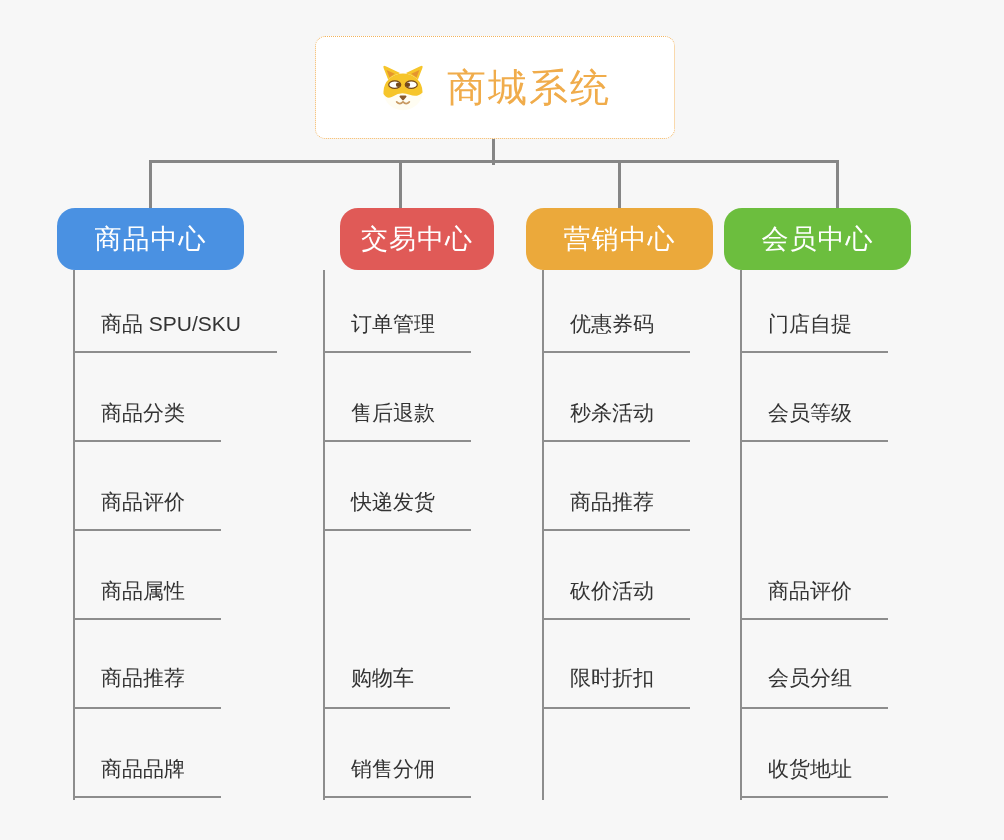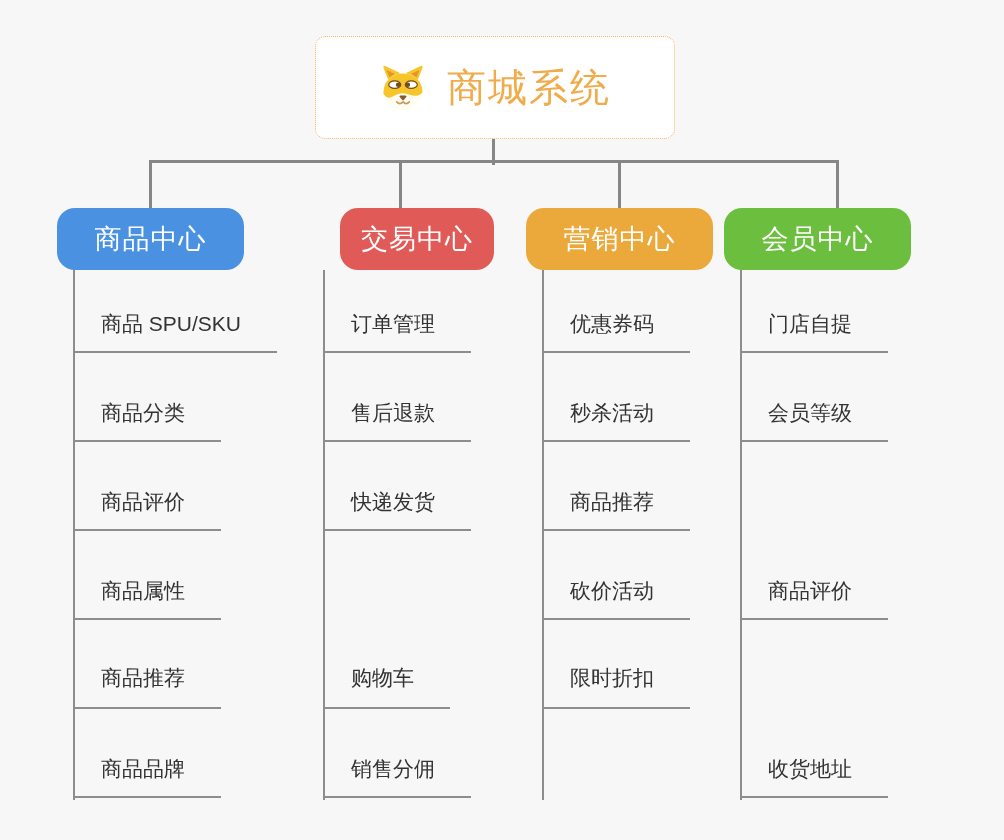--- a/index.html
+++ b/index.html
@@ -120,16 +120,17 @@
     <div class="leaf l4">砍价活动</div>
     <div class="leaf l5">限时折扣</div>
   </div>
 
   <div class="branch b4">
     <div class="branch-head" style="background-color: rgb(108, 190, 62);">会员中心</div>
     <div class="rail"></div>
     <div class="leaf l1">门店自提</div>
     <div class="leaf l2">会员等级</div>
     <div class="leaf l4">商品评价</div>
+    <div class="leaf l5">会员分组</div>
     <div class="leaf l6">收货地址</div>
   </div>
 
 </div>
 
 </body></html>

